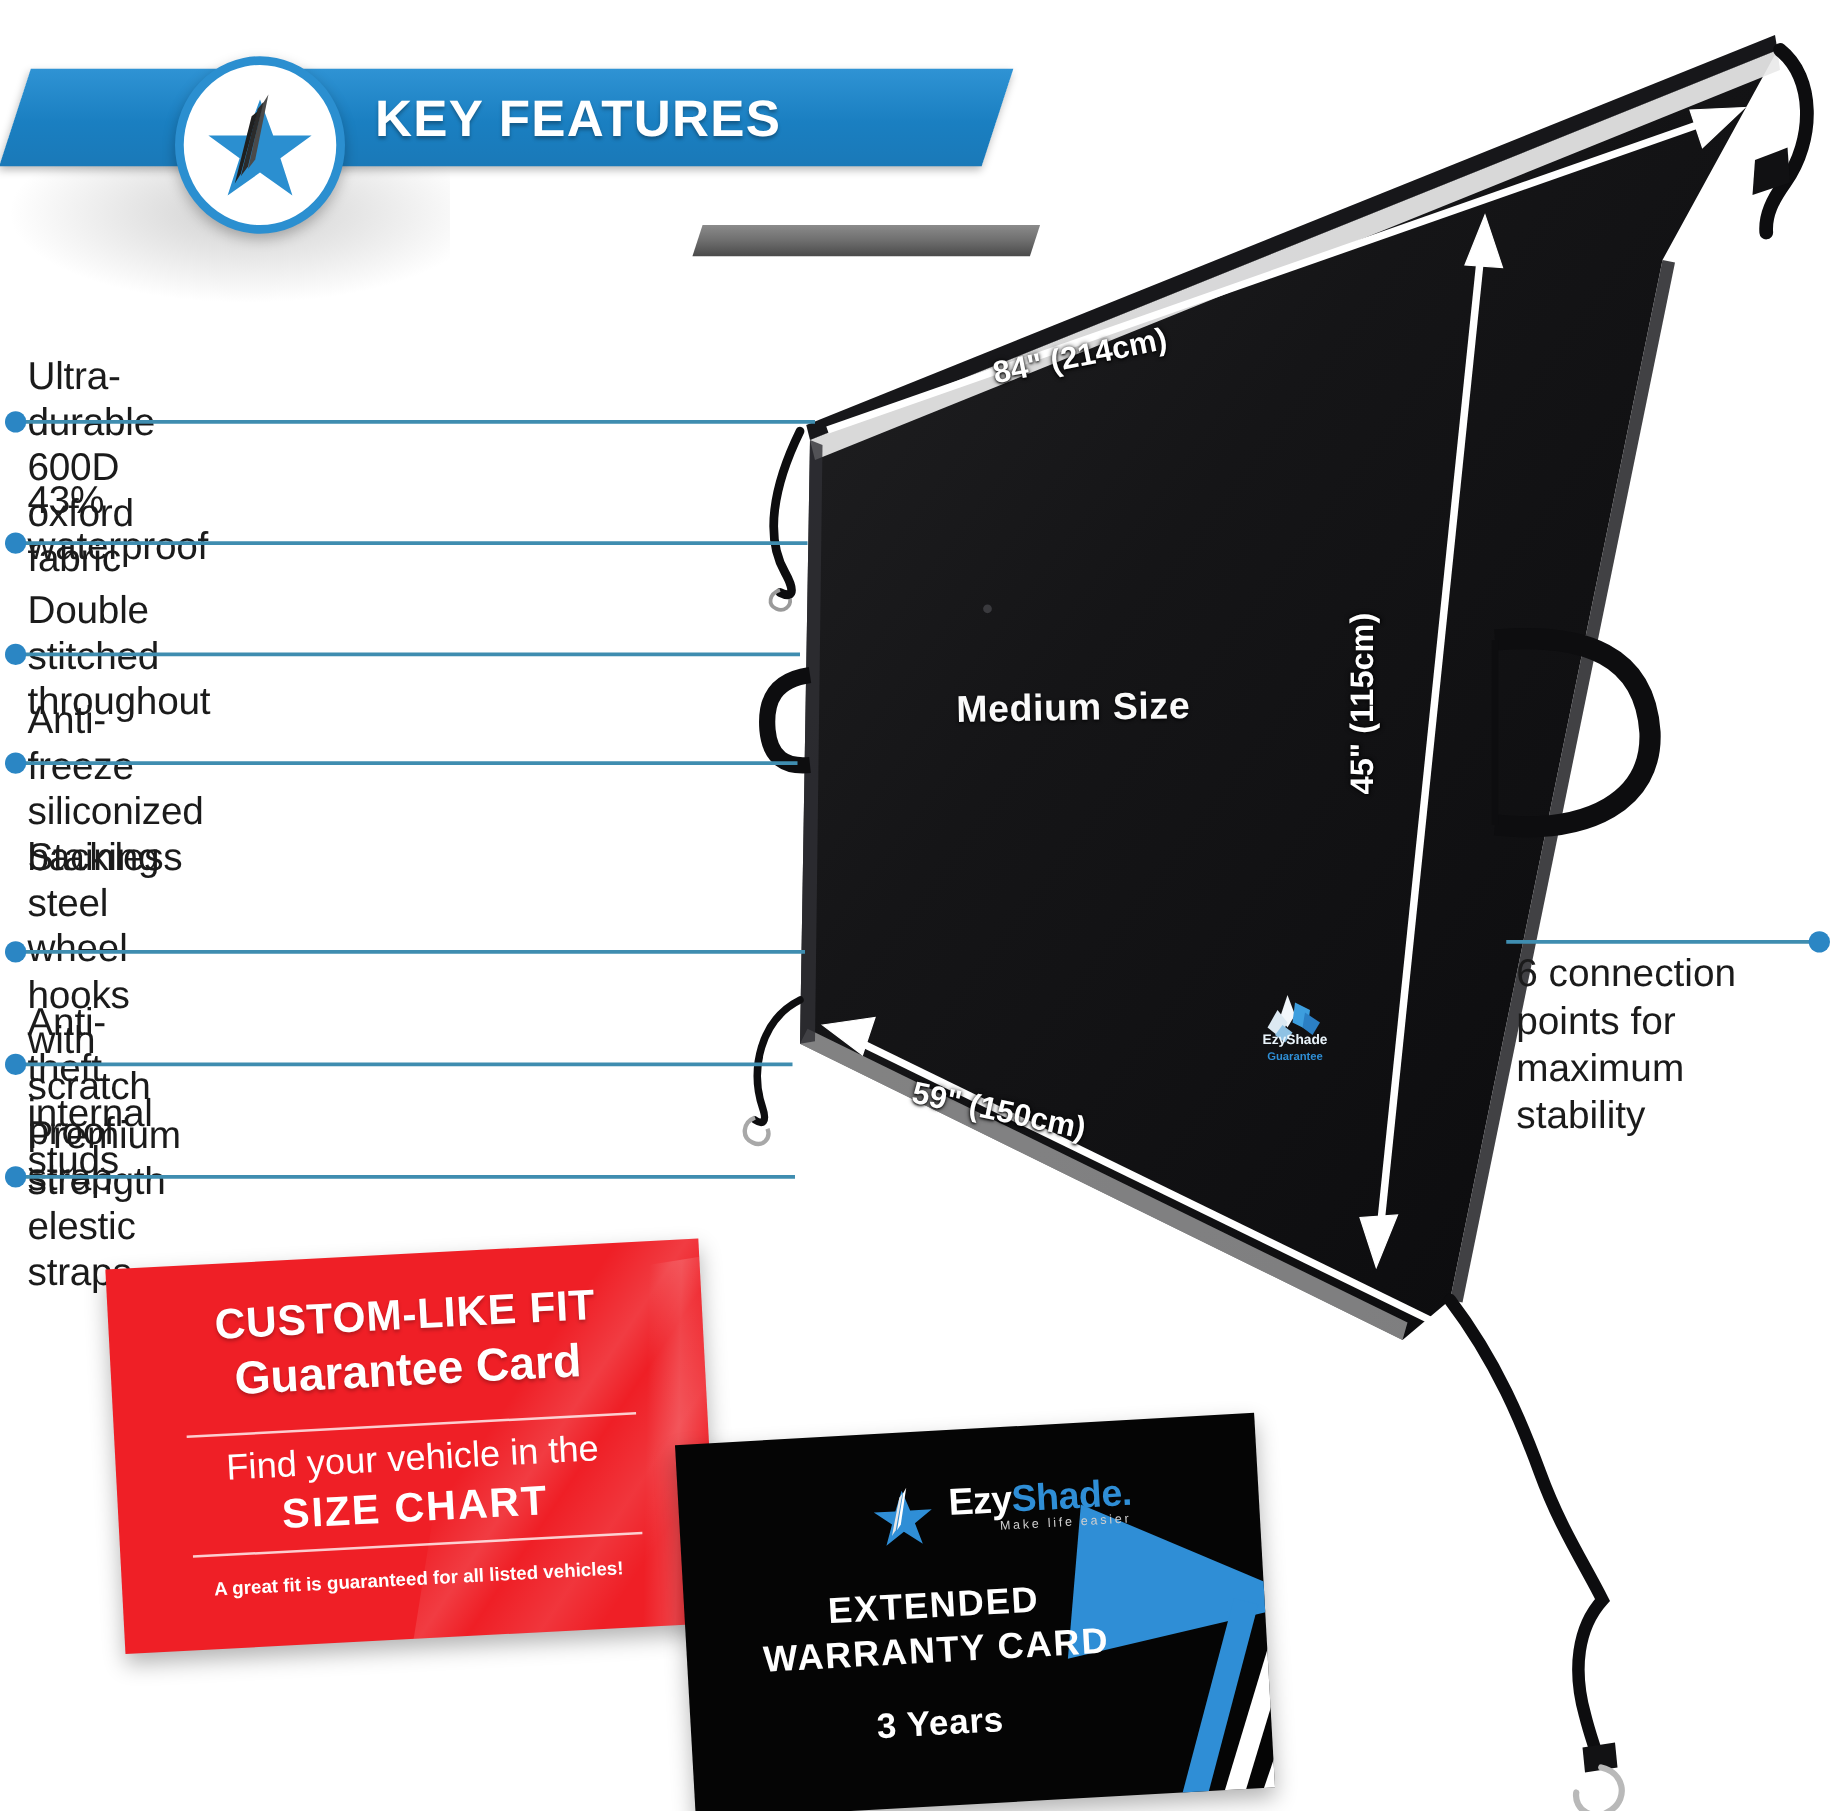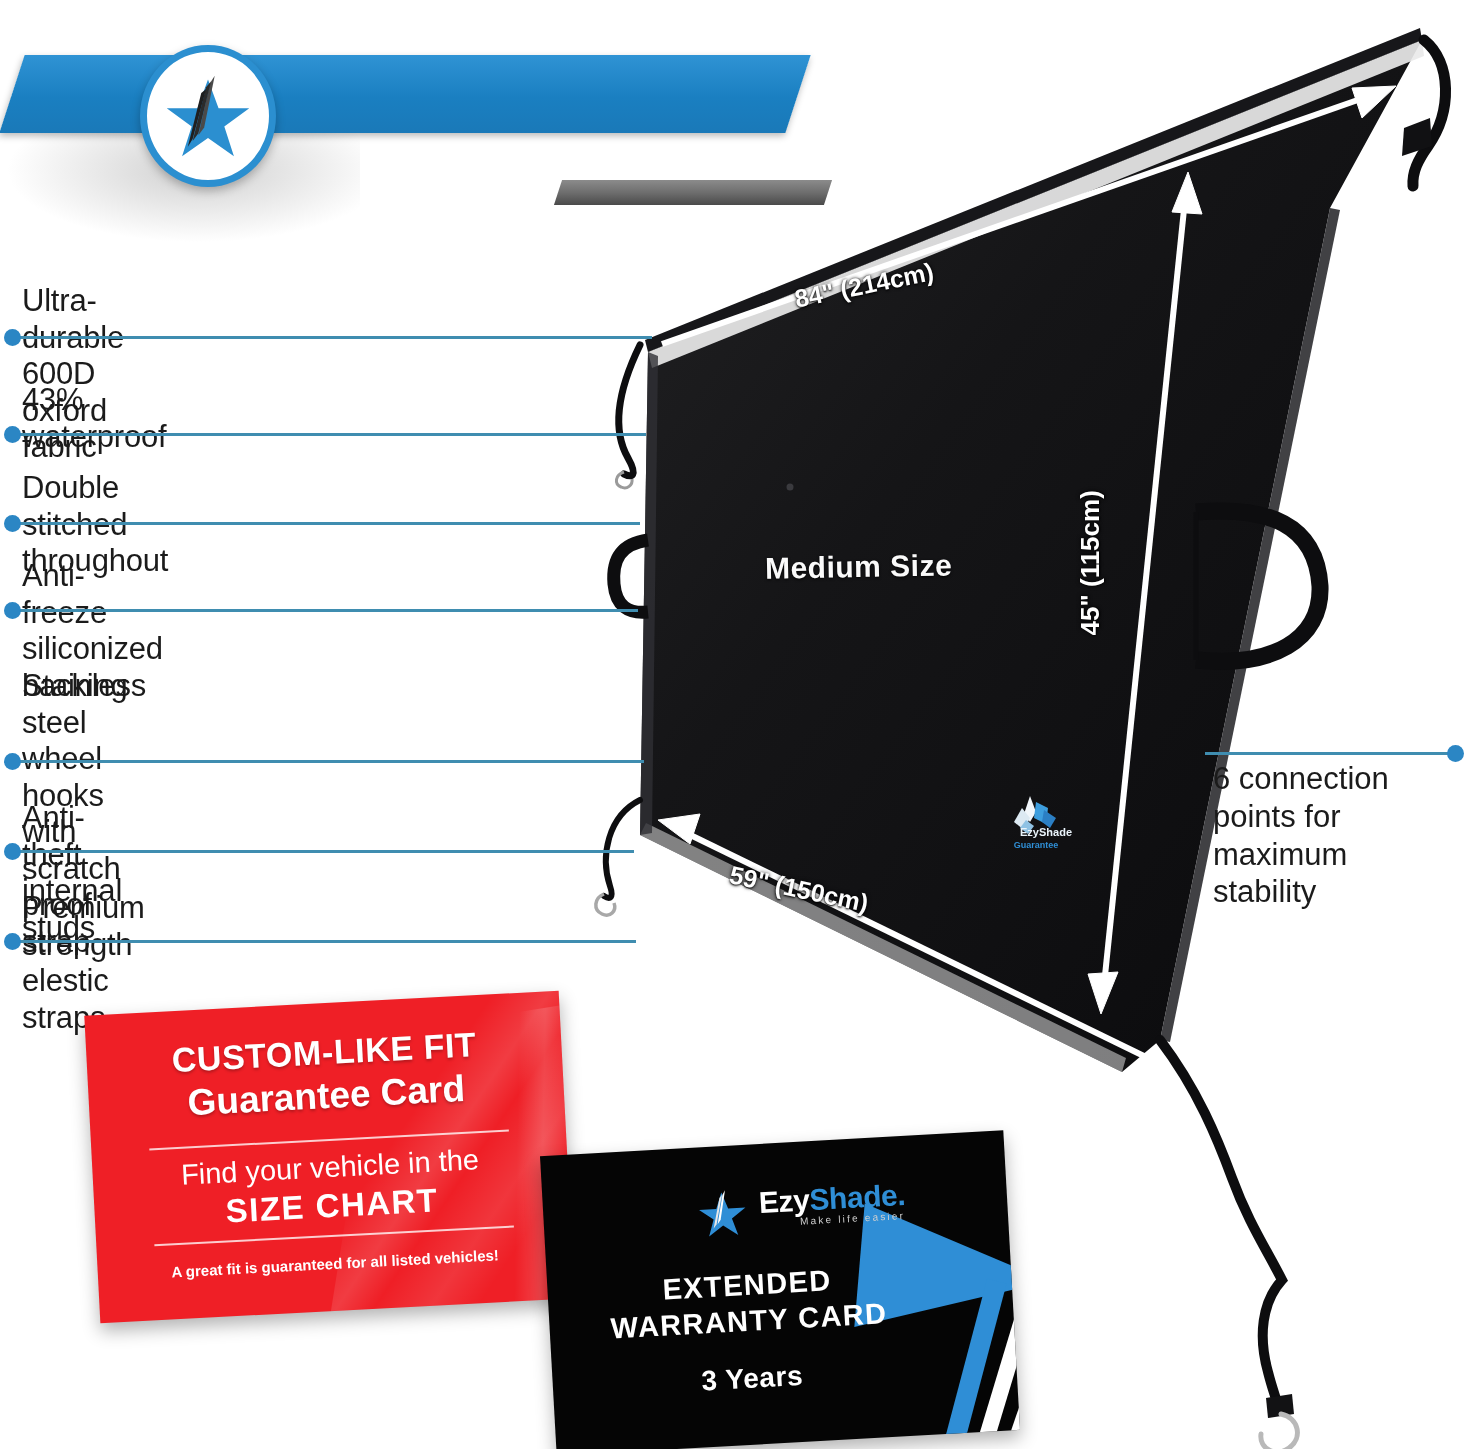--- a/index.html
+++ b/index.html
@@ -78,21 +78,21 @@
   #dim-right{left:1090px;top:620px;font-size:26px;transform:rotate(-90deg);transform-origin:left center;}
   #size-label{
     position:absolute;left:765px;top:550px;font-size:30px;color:#fafafa;font-weight:bold;
     font-style:normal;font-family:"Liberation Sans",sans-serif;
     text-shadow:0 1px 3px rgba(0,0,0,.9);letter-spacing:0.5px;
     transform:rotate(-1deg);
   }
   
   .prod-logo{position:absolute;left:1000px;top:792px;width:72px;height:62px;}
   .prod-logo .l1{
-    position:absolute;left:0;bottom:16px;width:100%;text-align:right;
+    position:absolute;left:0;bottom:16px;width:100%;text-align:center;
     font-size:11px;font-weight:bold;color:#eaf4fb;letter-spacing:0px;
     font-family:"Liberation Sans",sans-serif;
   }
   .prod-logo .l2{
     position:absolute;left:0;bottom:4px;width:100%;text-align:center;
     font-size:9px;font-weight:bold;color:#2f8fd6;letter-spacing:0px;
     font-family:"Liberation Sans",sans-serif;
   }
 
   
@@ -268,20 +268,21 @@
     </svg>
     <div class="l1">EzyShade</div>
     <div class="l2">Guarantee</div>
   </div>
 
   <div class="banner-wrap">
     <div class="banner-shadowblur"></div>
     <div class="banner-blue"></div>
     <div class="banner-gray"></div>
   </div>
+  <div class="banner-title">KEY FEATURES</div>
 
   <div class="badge">
     <svg width="96" height="96" viewBox="0 0 100 100">
       <polygon points="50,12 61,42 93,42 67,61 77,92 50,73 23,92 33,61 7,42 39,42" fill="#2b8fd0"></polygon>
       <path d="M57 8 L46 62 L40 70 L52 16 Z" fill="#4a4a4a"></path>
       <path d="M53 14 L40 68 L34 76 L48 20 Z" fill="#2b2b2b"></path>
       <path d="M48 22 L34 74 L29 82 L43 26 Z" fill="#1f1f1f"></path>
       <polygon points="30,42 50,42 44,56" fill="#ffffff" opacity="0.0"></polygon>
     </svg>
   </div>

